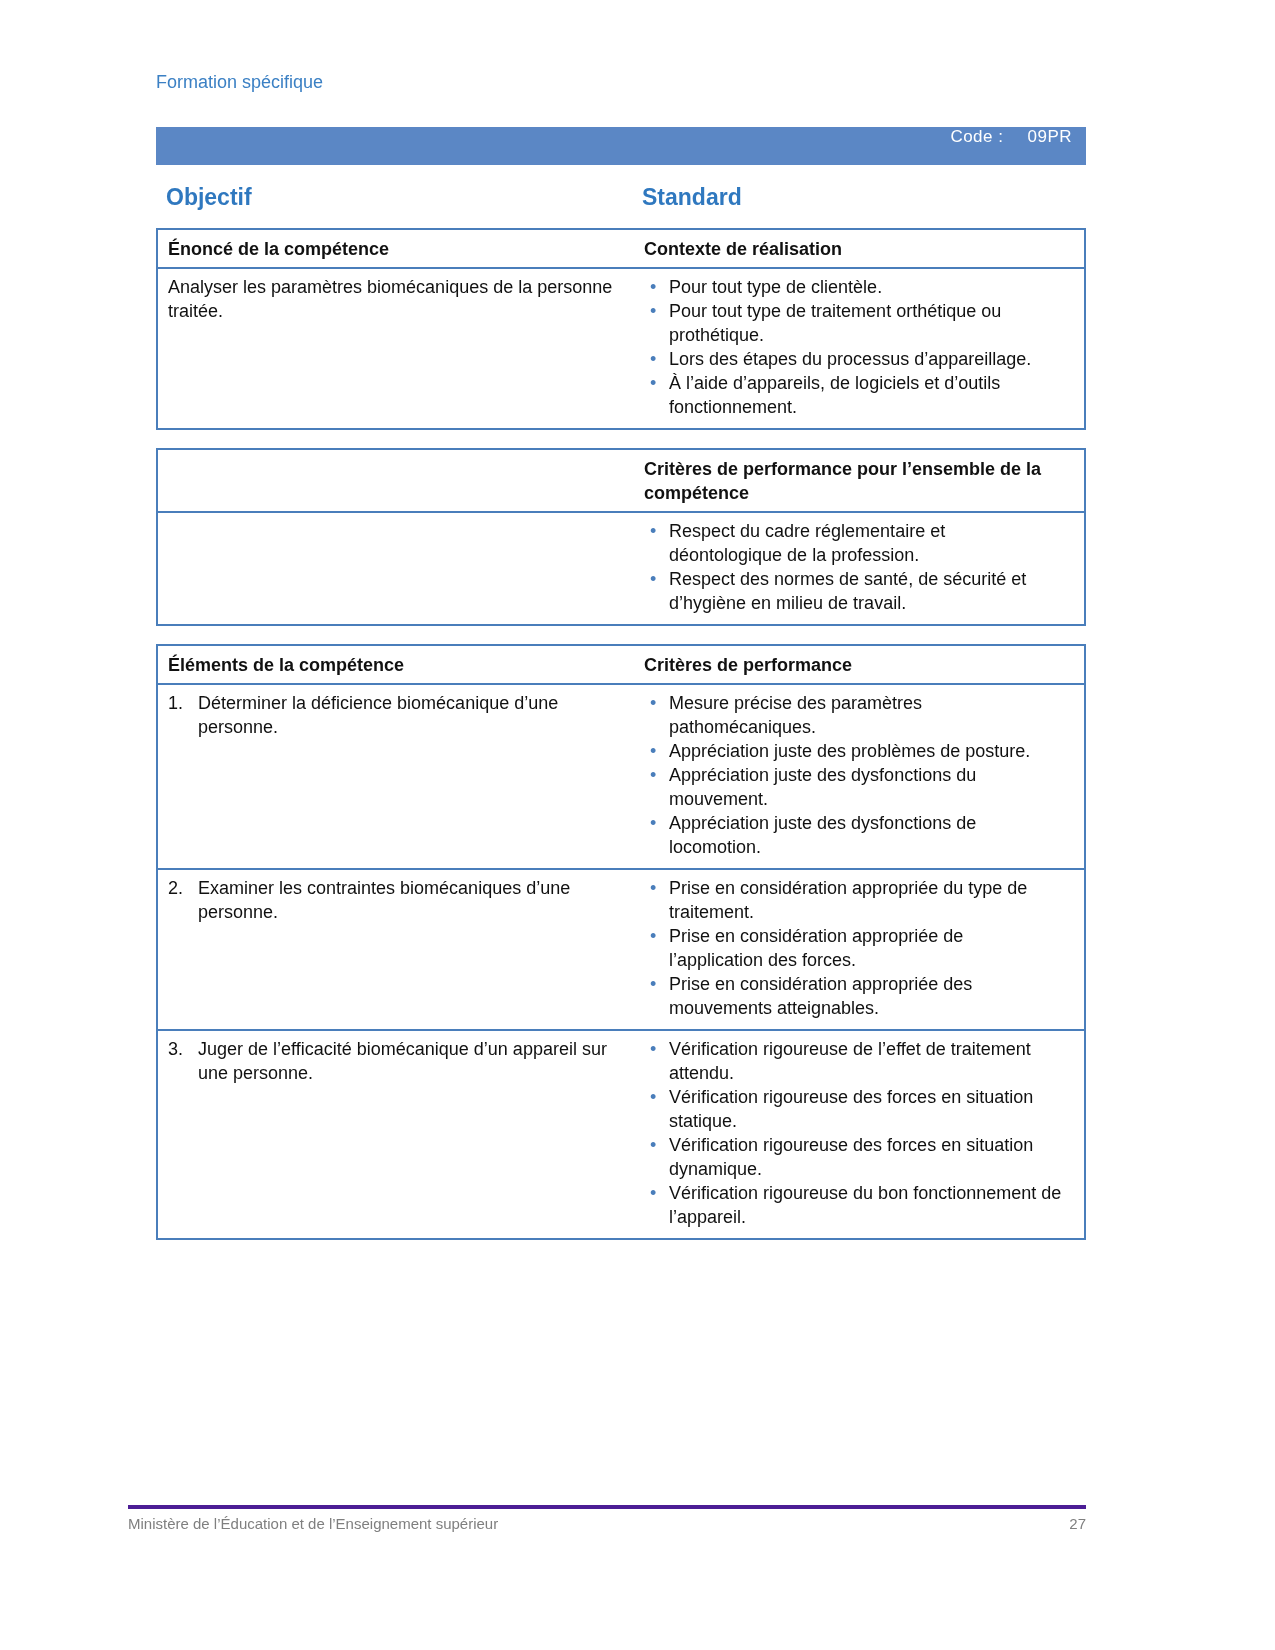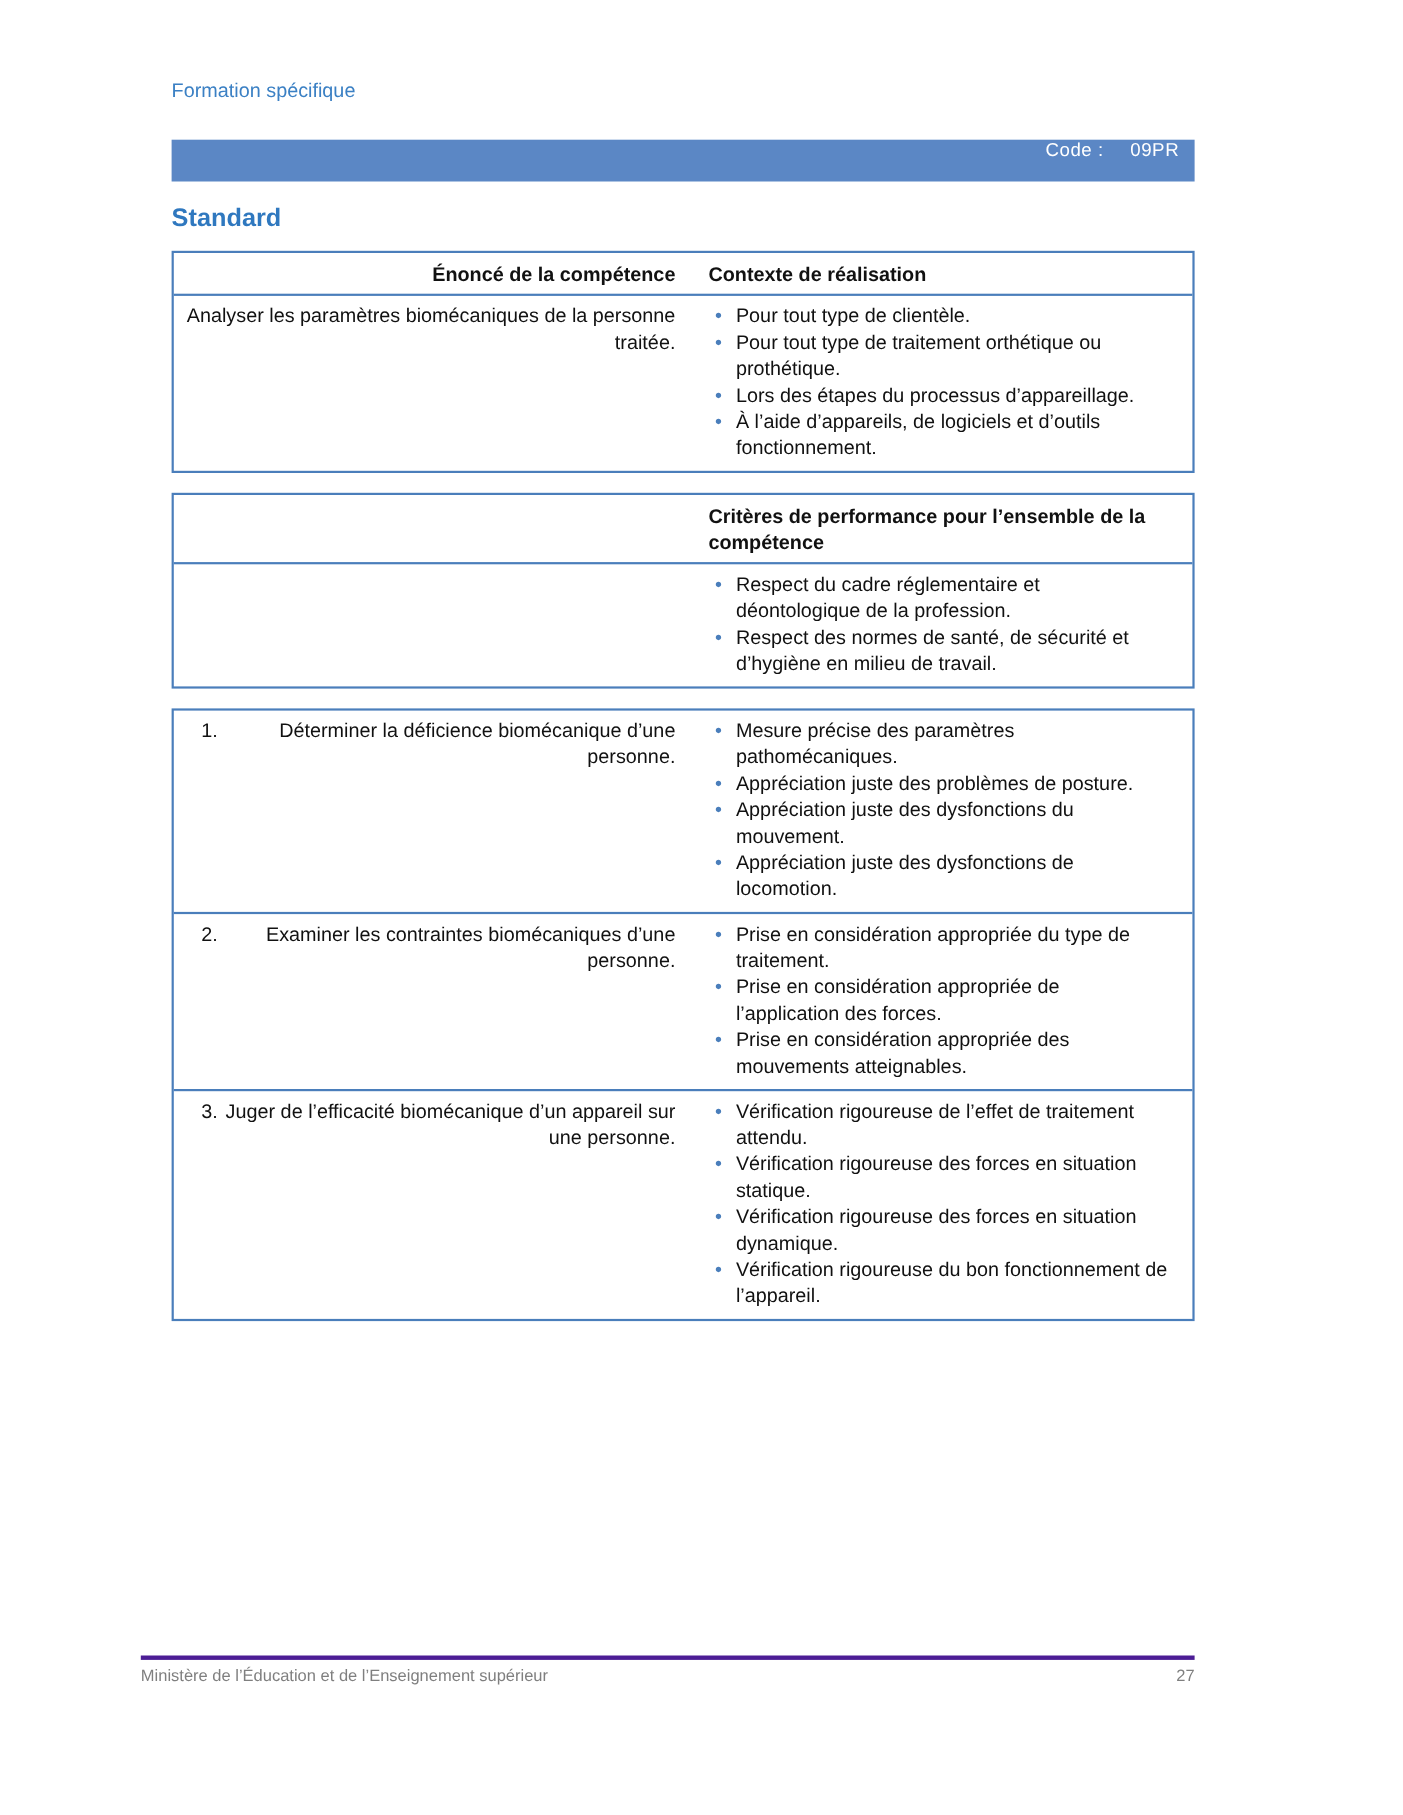--- a/index.html
+++ b/index.html
@@ -19,21 +19,21 @@
 
   .col-titles { display:grid; grid-template-columns:486px 1fr; margin:17px 0 16px; }
   .col-title { color:#2f78bf; font-size:23px; font-weight:bold; line-height:30px; }
   .col-title.left { padding-left:10px; }
 
   .box { border:2px solid #4a7ebb; margin-bottom:18px; background:#fff; }
   .trow { display:grid; grid-template-columns:486px 1fr; border-bottom:2px solid #4a7ebb; }
   .trow:last-child { border-bottom:none; }
 
   .cell { font-size:18px; line-height:24px; }
-  .cell.left  { padding:6px 30px 9px 10px;text-align:right; }
+  .cell.left  { padding:6px 30px 9px 10px; }
   .cell.right { padding:6px 22px 9px 0; }
   .cell.header { font-weight:bold; padding-top:7px; padding-bottom:6px; }
 
   ul.bullets { list-style:none; }
   li.bullet { display:flex; }
   li.bullet .dot { width:25px; flex:none; color:#4a7ebb; padding-left:6px; }
   li.bullet .bullet-text { flex:1; }
 
   .numbered { display:flex; }
   .numbered .num { width:30px; flex:none; }
@@ -53,20 +53,21 @@
   <div class="content">
 
     <div class="running-header">Formation spécifique</div>
 
     <div class="code-banner">
       <span>Code :</span>
       <span class="code-value">09PR</span>
     </div>
 
     <div class="col-titles">
+      <div class="col-title left">Objectif</div>
       <div class="col-title">Standard</div>
     </div>
 
     <div class="box">
       <div class="trow">
         <div class="cell left header">Énoncé de la compétence</div>
         <div class="cell right header">Contexte de réalisation</div>
       </div>
       <div class="trow">
         <div class="cell left">Analyser les paramètres biomécaniques de la personne traitée.</div>
@@ -115,20 +116,24 @@
               <li class="bullet">
                 <span class="dot">•</span>
                 <span class="bullet-text">Respect des normes de santé, de sécurité et d’hygiène en milieu de travail.</span>
               </li>
             </ul>
         </div>
       </div>
     </div>
 
     <div class="box">
+      <div class="trow">
+        <div class="cell left header">Éléments de la compétence</div>
+        <div class="cell right header">Critères de performance</div>
+      </div>
 
       <div class="trow">
         <div class="cell left">
           <div class="numbered">
             <span class="num">1.</span>
             <span class="txt">Déterminer la déficience biomécanique d’une personne.</span>
           </div>
         </div>
         <div class="cell right">
           <ul class="bullets">

